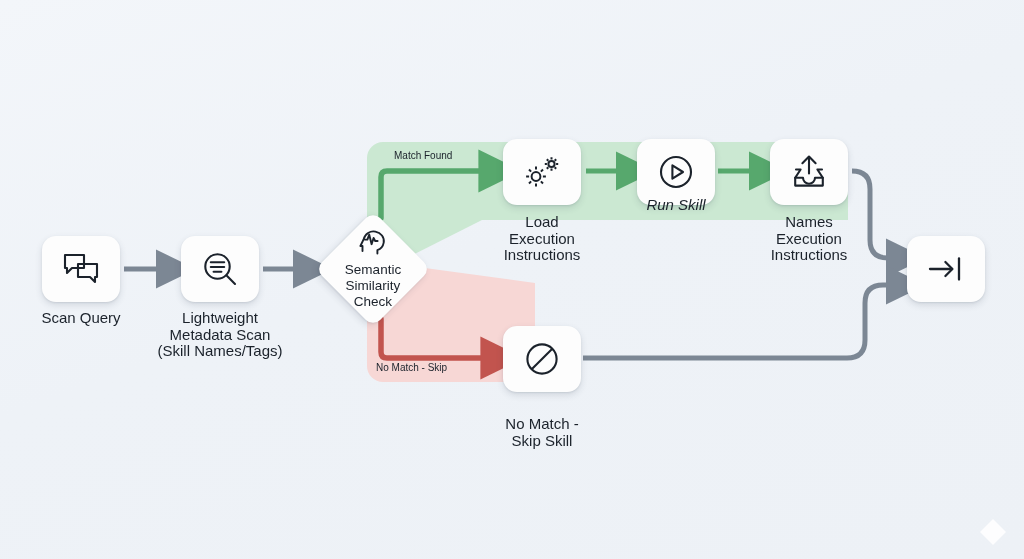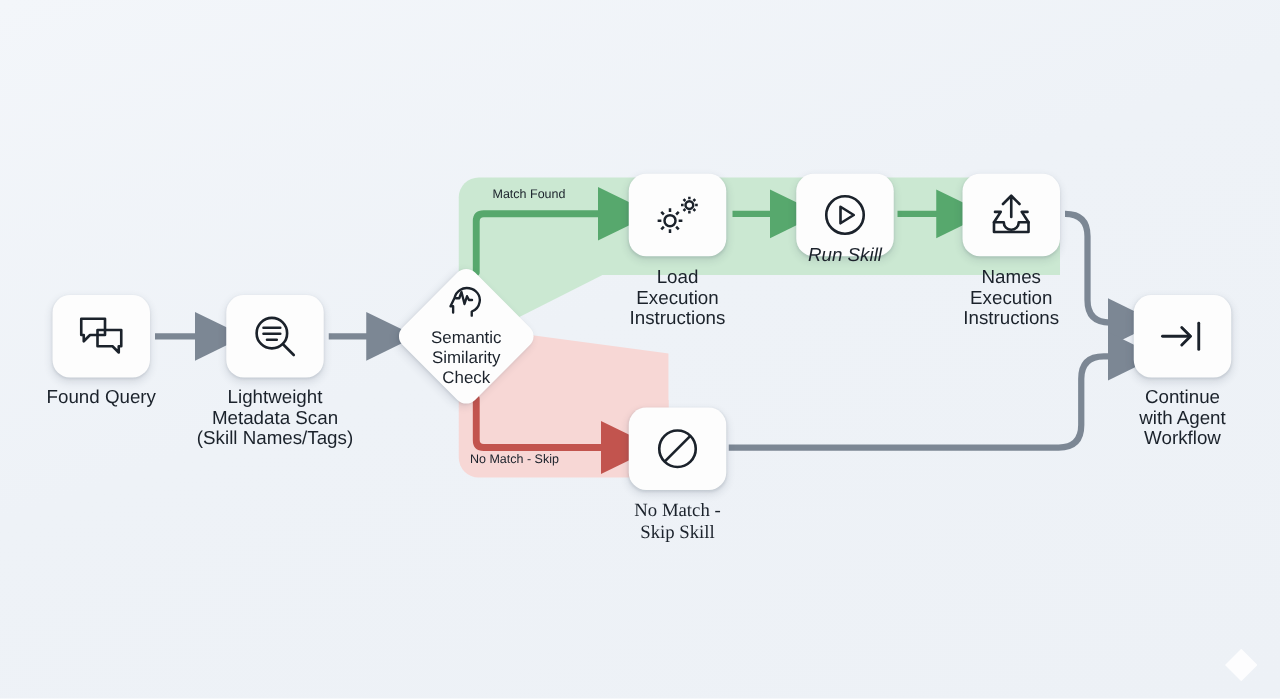--- a/index.html
+++ b/index.html
@@ -177,21 +177,21 @@
   </svg>
 
   <div class="node" id="n-user-query" style="left:42px; top:236px; width:78px; height:66px;">
     <span>
       <svg width="38" height="34" viewBox="0 0 38 34" fill="none" stroke="#1b222b" stroke-width="2.1" stroke-linejoin="round" stroke-linecap="round">
         <path d="M3 3 H22 V16 H10 L5 21 V16 H3 Z"></path>
         <path d="M16 12 H35 V25 H33 V30 L28 25 H16 Z"></path>
       </svg>
     </span>
   </div>
-  <div class="caption" style="left:10px; top:310px; width:142px;">Found Query</div>
+  <div class="caption" style="left:10px; top:310px; width:142px;">Scan Query</div>
 
   <div class="node" id="n-metadata-scan" style="left:181px; top:236px; width:78px; height:66px;">
     <span>
       <svg width="38" height="38" viewBox="0 0 38 38" fill="none" stroke="#1b222b" stroke-width="2.1" stroke-linecap="round">
         <circle cx="16.5" cy="16.5" r="12.2"></circle>
         <path d="M9.8 12.2 H23.2 M9.8 17 H23.2 M12.6 21.8 H20.4"></path>
         <path d="M25.6 25.6 L34 34"></path>
       </svg>
     </span>
   </div>
@@ -260,34 +260,31 @@
 Instructions</div>
 
   <div class="node" id="n-skip-skill" style="left:503px; top:326px; width:78px; height:66px;">
     <span>
       <svg width="38" height="38" viewBox="0 0 38 38" fill="none" stroke="#1b222b" stroke-width="2.1">
         <circle cx="19" cy="19" r="14.6"></circle>
         <path d="M8.7 29.3 L29.3 8.7"></path>
       </svg>
     </span>
   </div>
-  <div class="caption" style="left:474px; top:401px; width:136px;font-family:Liberation Serif, serif;">No Match -
+  <div class="caption" style="left:474px; top:416px; width:136px;">No Match -
 Skip Skill</div>
 
   <div class="node" id="n-continue" style="left:907px; top:236px; width:78px; height:66px;">
     <span>
       <svg width="40" height="30" viewBox="0 0 40 30" fill="none" stroke="#1b222b" stroke-width="2.3" stroke-linecap="round" stroke-linejoin="round">
         <path d="M4 15 H26"></path>
         <path d="M19.4 8 L26.4 15 L19.4 22"></path>
         <path d="M33 4.5 V25.5"></path>
       </svg>
     </span>
   </div>
-  <div class="caption" style="left:878px; top:310px; width:136px;">Continue
-with Agent
-Workflow</div>
 
   <div class="edge-label" style="left:394px; top:150px;">Match Found</div>
   <div class="edge-label" style="left:376px; top:362px;">No Match - Skip</div>
 
   <div id="watermark"></div>
 
 </div>
 
 </body></html>

